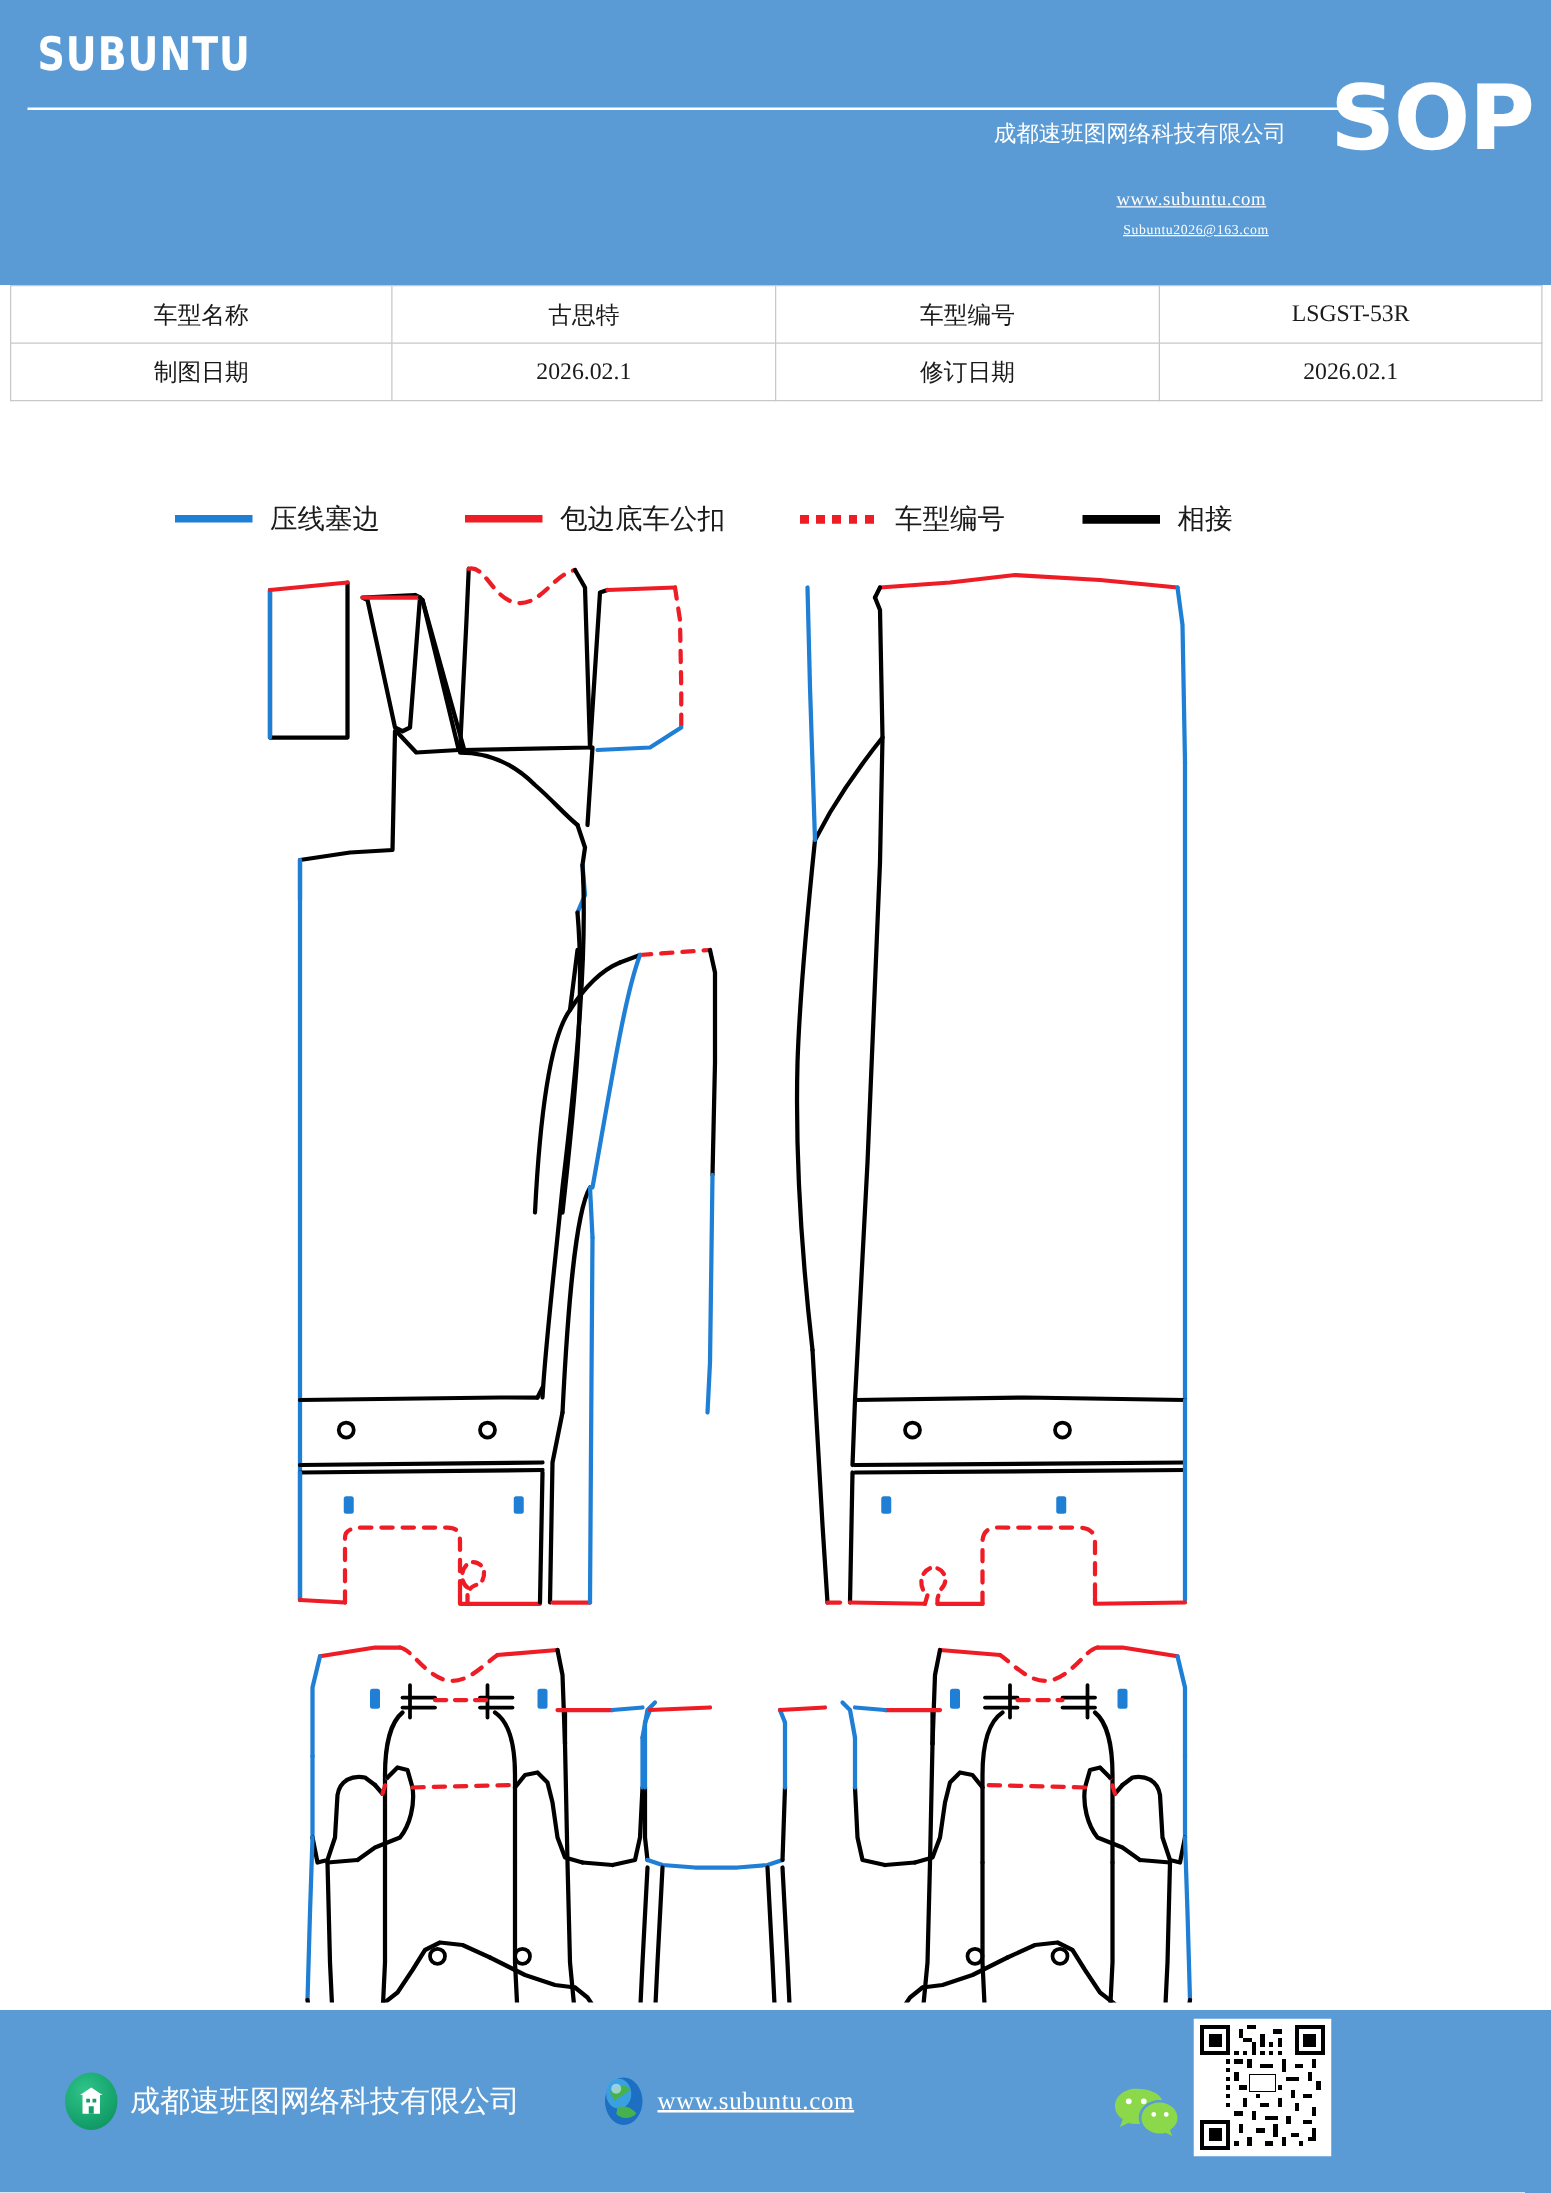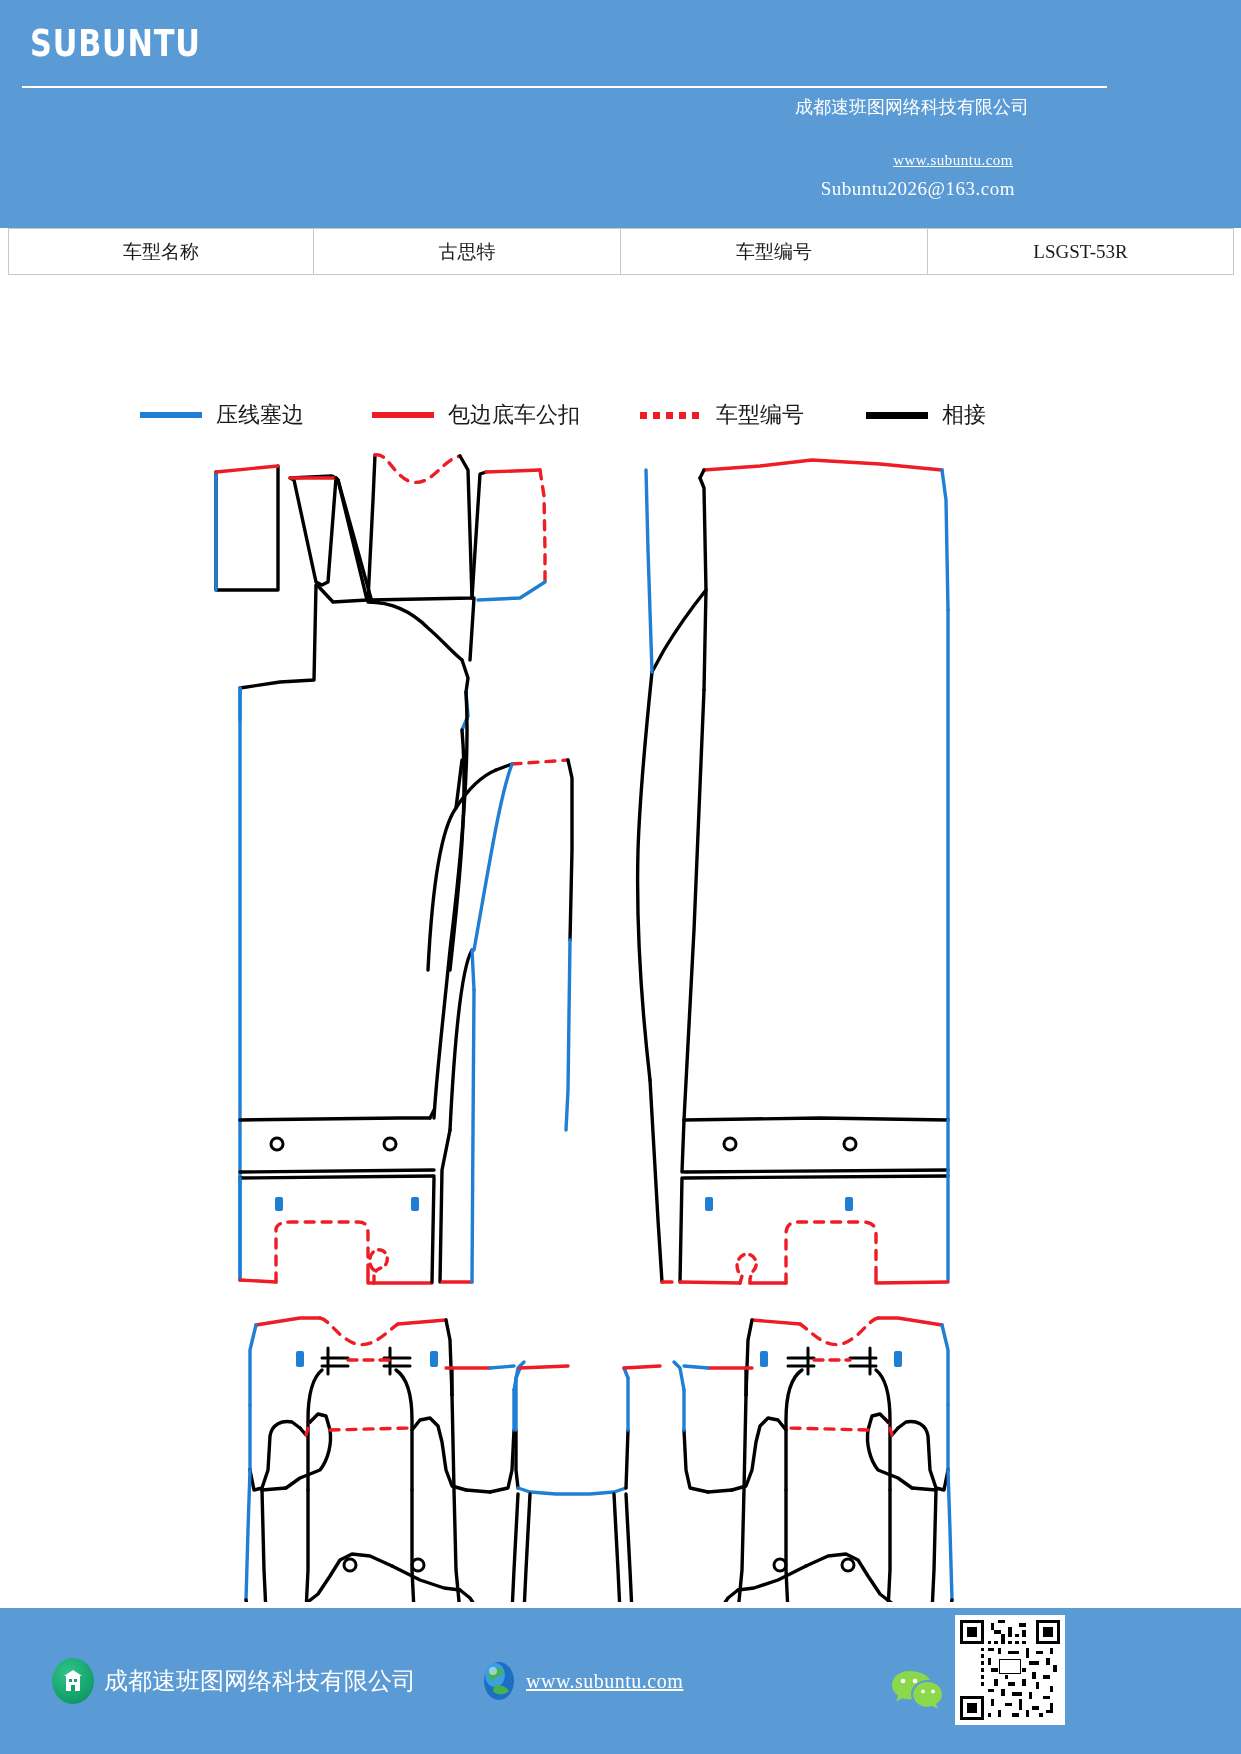--- a/index.html
+++ b/index.html
@@ -52,23 +52,24 @@
     font-family: "Liberation Serif", serif;
     font-size: 15px;
     text-decoration: underline;
     letter-spacing: 0.5px;
     white-space: nowrap;
   }
   .email-link {
     position: absolute; right: 226px; top: 178px;
     color: #ffffff;
     font-family: "Liberation Serif", serif;
-    font-size: 19px;
+    font-size: 11px;
     letter-spacing: 0.5px;
     white-space: nowrap;
+    text-decoration: underline;
   }
   .sop {
     position: absolute; right: 14px; top: 58px;
     color: #ffffff;
     font-family: "DejaVu Sans", sans-serif;
     font-weight: bold;
     font-size: 72px;
     letter-spacing: -1px;
     line-height: 1;
   }
@@ -181,29 +182,36 @@
 <body>
 
 <div class="page">
 
   <div class="header">
     <div class="brand">SUBUNTU</div>
     <div class="header-rule"></div>
     <div class="company-cn">成都速班图网络科技有限公司</div>
     <div class="site-link">www.subuntu.com</div>
     <div class="email-link">Subuntu2026@163.com</div>
+    <div class="sop">SOP</div>
   </div>
 
   <table class="info-table">
     <tbody>
       <tr>
         <td class="col-a">车型名称</td>
         <td class="col-b">古思特</td>
         <td class="col-c">车型编号</td>
         <td class="col-d val-num">LSGST-53R</td>
+      </tr>
+      <tr>
+        <td class="col-a">制图日期</td>
+        <td class="col-b val-num">2026.02.1</td>
+        <td class="col-c">修订日期</td>
+        <td class="col-d val-num">2026.02.1</td>
       </tr>
     </tbody>
   </table>
 
   <div class="legend">
     <div class="legend-item lg1">
       <span class="swatch sw-blue"></span>
       <span class="legend-label">压线塞边</span>
     </div>
     <div class="legend-item lg2">

